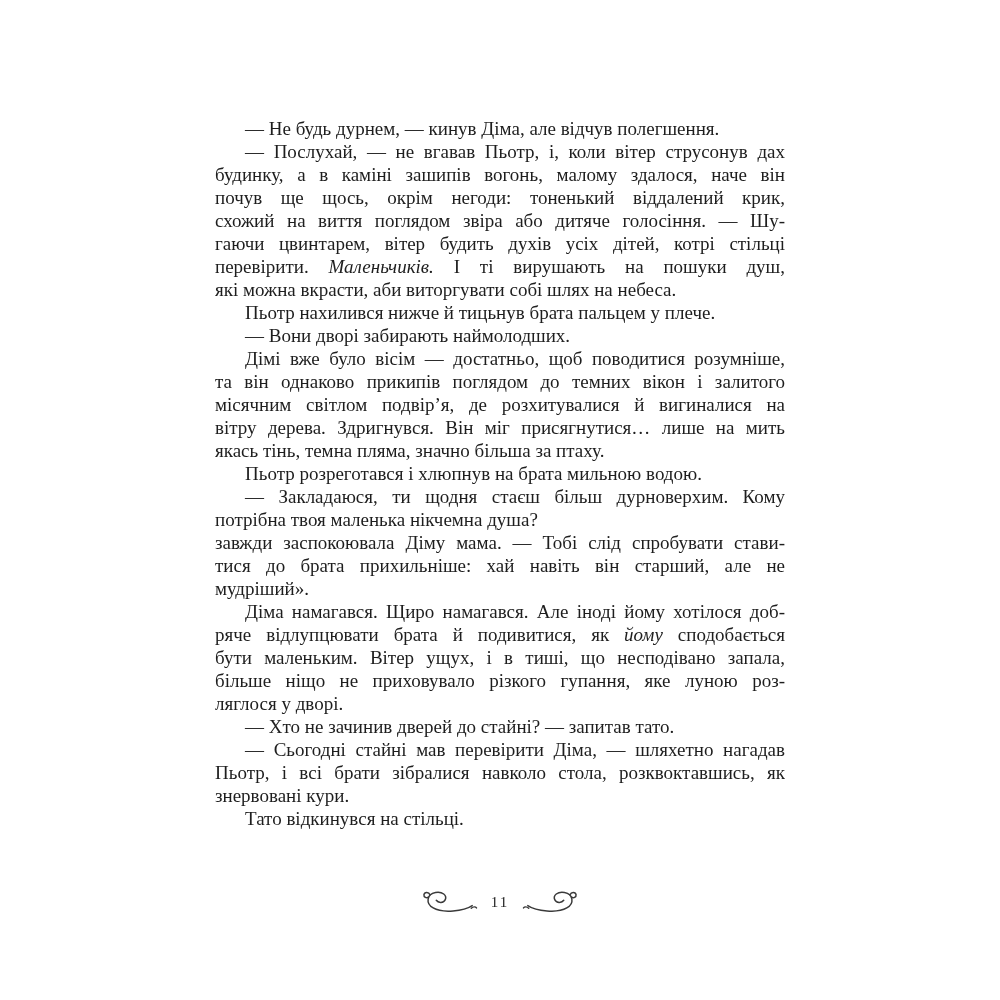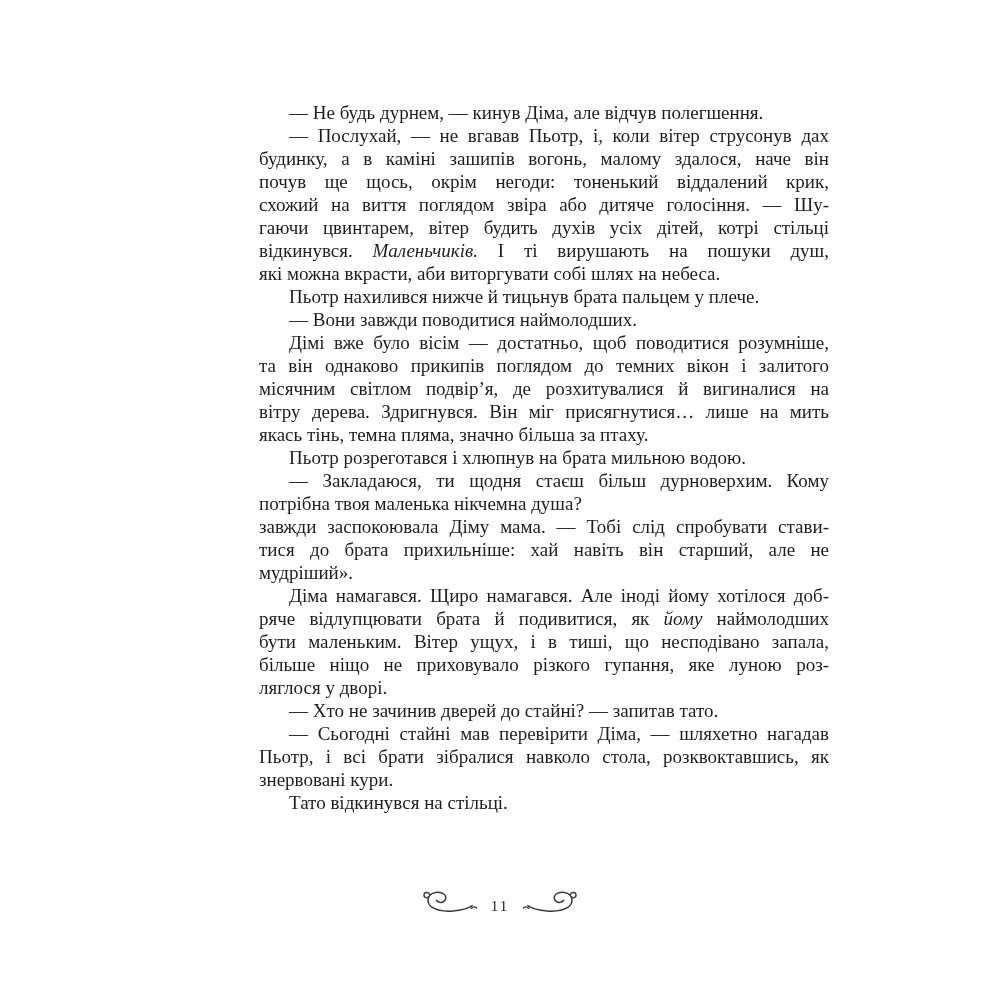--- a/index.html
+++ b/index.html
@@ -14,42 +14,41 @@
     font-family: "Liberation Serif", "DejaVu Serif", serif;
   }
   .page {
     position: relative;
     width: 1000px; height: 1000px;
     background: var(--bg);
     overflow: hidden;
   }
   .text-block {
     position: absolute;
-    left: 215px; top: 101px;
+    left: 215px; top: 117px;
     width: 570px;
     color: var(--text);
     font-size: 19px;
     line-height: 23px;
-    margin-left: 44px;
   }
   .para { margin: 0; }
   .line {
     text-align: justify;
     text-align-last: justify;
     white-space: normal;
   }
   .line.last { text-align-last: auto; }
   .line.first { text-indent: 30px; }
   .line em { font-style: italic; }
   .footer {
     position: absolute;
     left: 215px; top: 888px;
     width: 570px;
     display: flex;
-    align-items: flex-end;
+    align-items: center;
     justify-content: center;
     gap: 13px;
     color: var(--text);
   }
   .pagenum {
     font-size: 15px;
     letter-spacing: 2px;
     color: var(--text);
     transform: translateY(1px);
   }
@@ -70,28 +69,28 @@
   <main class="text-block">
       <div class="para">
         <div class="line first last"><span>— Не будь дурнем, — кинув Діма, але відчув полегшення.</span></div>
       </div>
       <div class="para">
         <div class="line first"><span>— Послухай, — не вгавав Пьотр, і, коли вітер струсонув дах</span></div>
         <div class="line"><span>будинку, а в каміні зашипів вогонь, малому здалося, наче він</span></div>
         <div class="line"><span>почув ще щось, окрім негоди: тоненький віддалений крик,</span></div>
         <div class="line"><span>схожий на виття поглядом звіра або дитяче голосіння. — Шу-</span></div>
         <div class="line"><span>гаючи цвинтарем, вітер будить духів усіх дітей, котрі стільці</span></div>
-        <div class="line"><span>відкинувся. </span><em>Маленьчиків.</em><span> І ті вирушають на пошуки душ,</span></div>
+        <div class="line"><span>перевірити. </span><em>Маленьчиків.</em><span> І ті вирушають на пошуки душ,</span></div>
         <div class="line last"><span>які можна вкрасти, аби виторгувати собі шлях на небеса.</span></div>
       </div>
       <div class="para">
         <div class="line first last"><span>Пьотр нахилився нижче й тицьнув брата пальцем у плече.</span></div>
       </div>
       <div class="para">
-        <div class="line first last"><span>— Вони завжди поводитися наймолодших.</span></div>
+        <div class="line first last"><span>— Вони дворі забирають наймолодших.</span></div>
       </div>
       <div class="para">
         <div class="line first"><span>Дімі вже було вісім — достатньо, щоб поводитися розумніше,</span></div>
         <div class="line"><span>та він однаково прикипів поглядом до темних вікон і залитого</span></div>
         <div class="line"><span>місячним світлом подвір’я, де розхитувалися й вигиналися на</span></div>
         <div class="line"><span>вітру дерева. Здригнувся. Він міг присягнутися… лише на мить</span></div>
         <div class="line last"><span>якась тінь, темна пляма, значно більша за птаху.</span></div>
       </div>
       <div class="para">
         <div class="line first last"><span>Пьотр розреготався і хлюпнув на брата мильною водою.</span></div>
@@ -100,21 +99,21 @@
         <div class="line first"><span>— Закладаюся, ти щодня стаєш більш дурноверхим. Кому</span></div>
         <div class="line last"><span>потрібна твоя маленька нікчемна душа?</span></div>
       </div>
       <div class="para">
         <div class="line"><span>завжди заспокоювала Діму мама. — Тобі слід спробувати стави-</span></div>
         <div class="line"><span>тися до брата прихильніше: хай навіть він старший, але не</span></div>
         <div class="line last"><span>мудріший».</span></div>
       </div>
       <div class="para">
         <div class="line first"><span>Діма намагався. Щиро намагався. Але іноді йому хотілося доб-</span></div>
-        <div class="line"><span>ряче відлупцювати брата й подивитися, як </span><em>йому</em><span> наймолодших</span></div>
+        <div class="line"><span>ряче відлупцювати брата й подивитися, як </span><em>йому</em><span> сподобається</span></div>
         <div class="line"><span>бути маленьким. Вітер ущух, і в тиші, що несподівано запала,</span></div>
         <div class="line"><span>більше ніщо не приховувало різкого гупання, яке луною роз-</span></div>
         <div class="line last"><span>ляглося у дворі.</span></div>
       </div>
       <div class="para">
         <div class="line first last"><span>— Хто не зачинив дверей до стайні? — запитав тато.</span></div>
       </div>
       <div class="para">
         <div class="line first"><span>— Сьогодні стайні мав перевірити Діма, — шляхетно нагадав</span></div>
         <div class="line"><span>Пьотр, і всі брати зібралися навколо стола, розквоктавшись, як</span></div>

